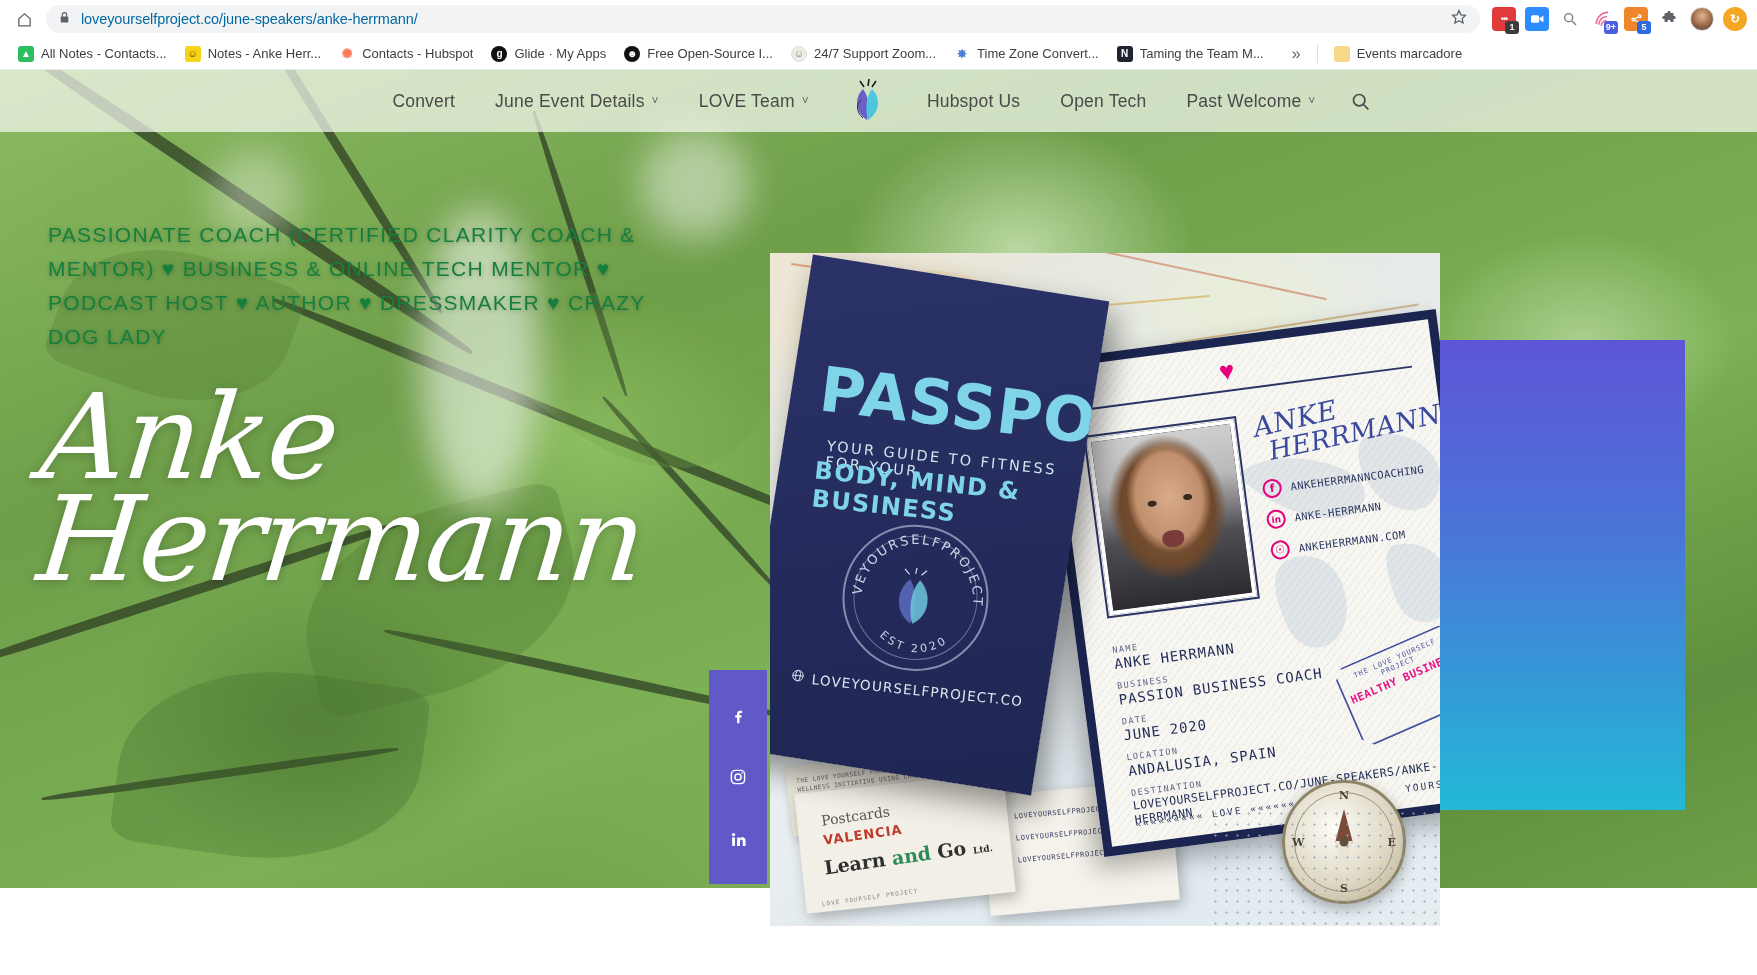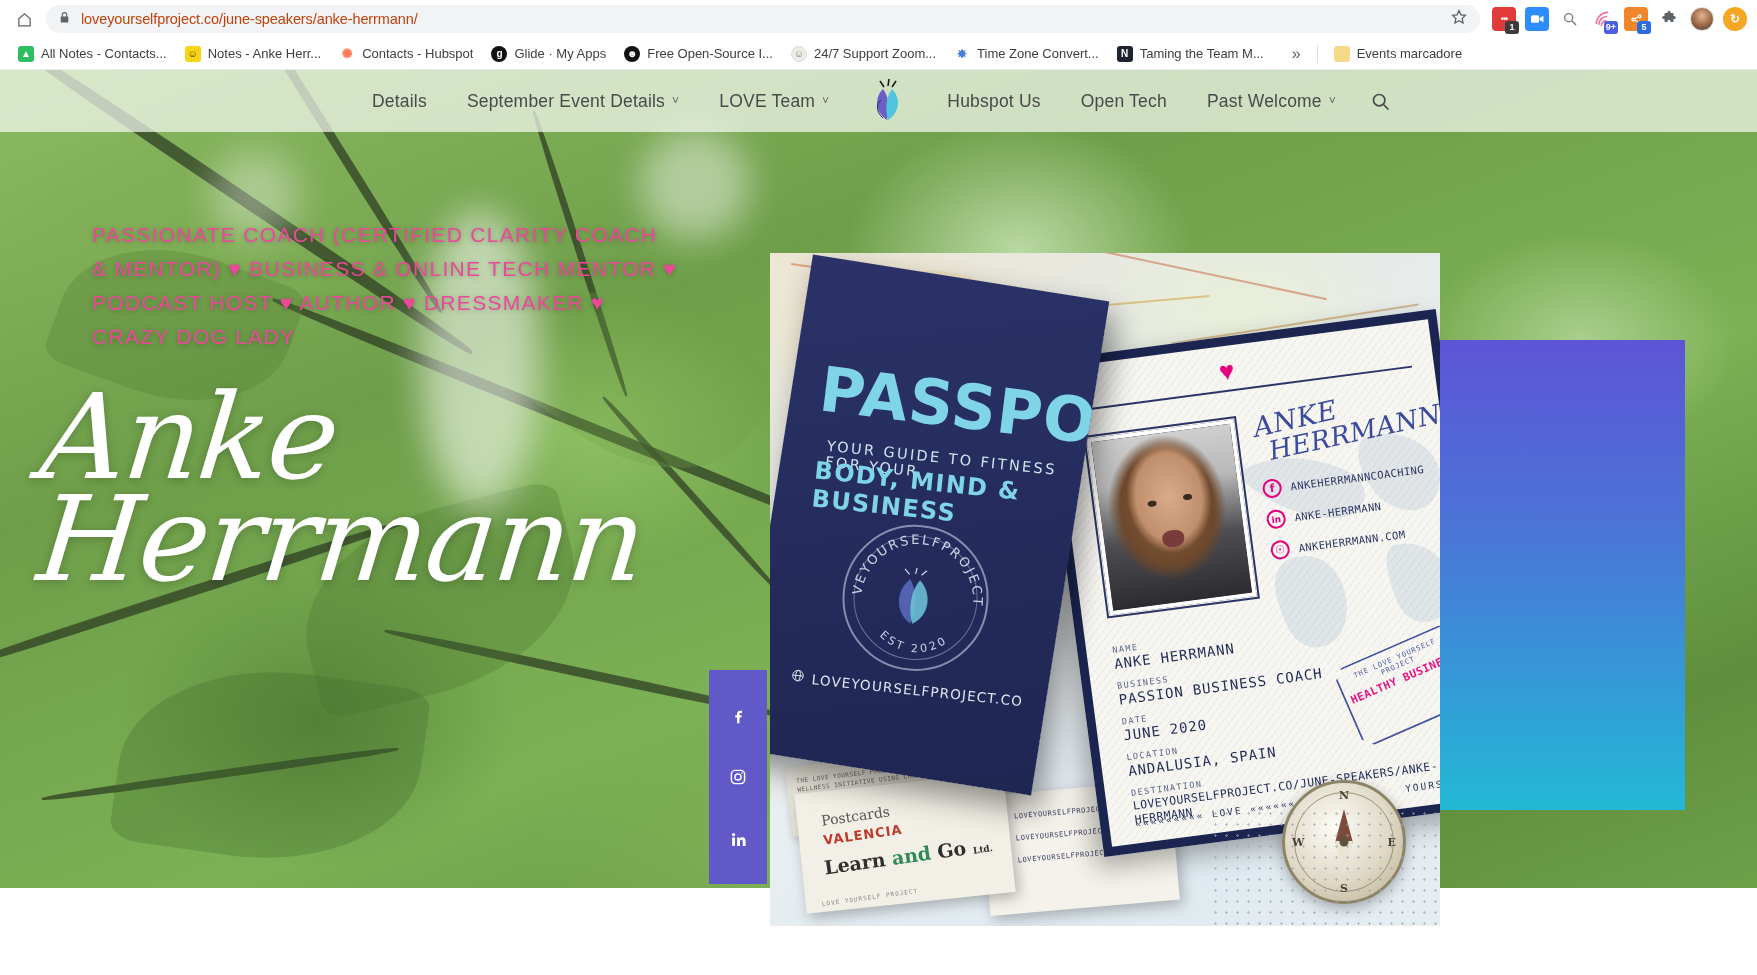--- a/index.html
+++ b/index.html
@@ -20,21 +20,21 @@
     width: 28px; height: 28px; display: flex; align-items: center;
     justify-content: center; border-radius: 50%; flex: 0 0 auto;
     color: #5f6368;
   }
   #omnibox {
     flex: 1 1 auto; height: 28px; background: #f1f3f4;
     border-radius: 14px; display: flex; align-items: center;
     padding: 0 12px; gap: 10px; min-width: 0; position: relative;
   }
   #omnibox-url {
-    font-size: 14.5px; color: #c2410c; white-space: nowrap;
+    font-size: 14.5px; color: #0369a1; white-space: nowrap;
     overflow: hidden; text-overflow: ellipsis; flex: 1 1 auto;
     letter-spacing: -0.1px;
   }
   #star-icon { flex: 0 0 auto; color: #5f6368; }
   #ext-tray { display: flex; align-items: center; gap: 9px; flex: 0 0 auto; padding-left: 4px; }
   .ext-icon {
     width: 24px; height: 24px; border-radius: 4px; position: relative;
     display: flex; align-items: center; justify-content: center;
     font-size: 10px; color: #fff; font-weight: bold; flex: 0 0 auto;
   }
@@ -117,24 +117,23 @@
     width: 46px; height: 46px; margin: 0 16px; position: relative;
     flex: 0 0 auto;
   }
   #nav-search { padding: 0 14px; color: #4a4a4a; display: flex; align-items: center; }
 
   
   #hero-text {
     position: absolute; left: 48px; top: 148px; width: 630px; z-index: 12;
   }
   #hero-tagline {
-    color: #ec4899; font-size: 21px; line-height: 34px;
+    color: #15803d; font-size: 21px; line-height: 34px;
     letter-spacing: 1.3px; font-weight: 400;
     text-shadow: 0 1px 5px rgba(0,0,0,.25);
-    margin-left: 44px;
   }
   #hero-name {
     margin-top: 26px; color: #fff; font-size: 118px; line-height: 0.98;
     font-family: "DejaVu Serif", serif; font-style: italic; font-weight: 400;
     letter-spacing: -2px; text-shadow: 0 2px 10px rgba(0,0,0,.22);
     transform: skewX(-6deg); transform-origin: left top;
   }
   #hero-name .ln2 { display: block; margin-top: -14px; margin-left: 8px; }
 
   
@@ -557,24 +556,24 @@
   </div>
 
   <div id="hero-white-blobs">
     <div class="wblob" style="left:420px;top:140px;width:120px;height:300px;background:rgba(255,255,255,.55);"></div>
     <div class="wblob" style="left:640px;top:60px;width:110px;height:110px;background:rgba(255,255,255,.45);"></div>
     <div class="wblob" style="left:210px;top:80px;width:90px;height:90px;background:rgba(255,255,255,.35);"></div>
   </div>
 
   <div id="site-nav">
     <div class="nav-item">
-      <span>Details</span>
+      <span>Convert</span>
     </div>
     <div class="nav-item">
-      <span>September Event Details</span>
+      <span>June Event Details</span>
       <span class="caret">˅</span>
     </div>
     <div class="nav-item">
       <span>LOVE Team</span>
       <span class="caret">˅</span>
     </div>
 
     <div id="nav-logo">
       <svg width="46" height="46" viewBox="0 0 46 46">
         <path d="M23 8 L24 1 M27 9 L31 3 M19 9 L15 3" stroke="#1b1b1b" stroke-width="1.6" fill="none"></path>

